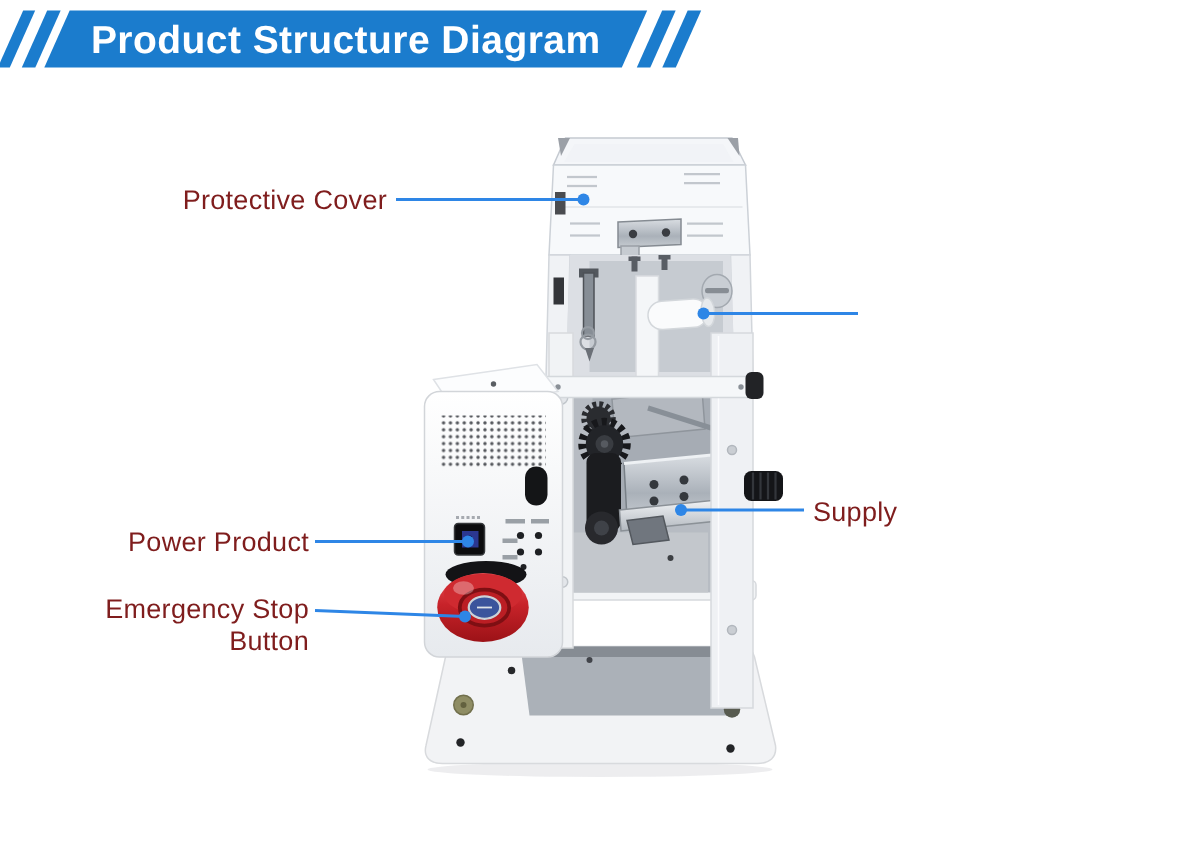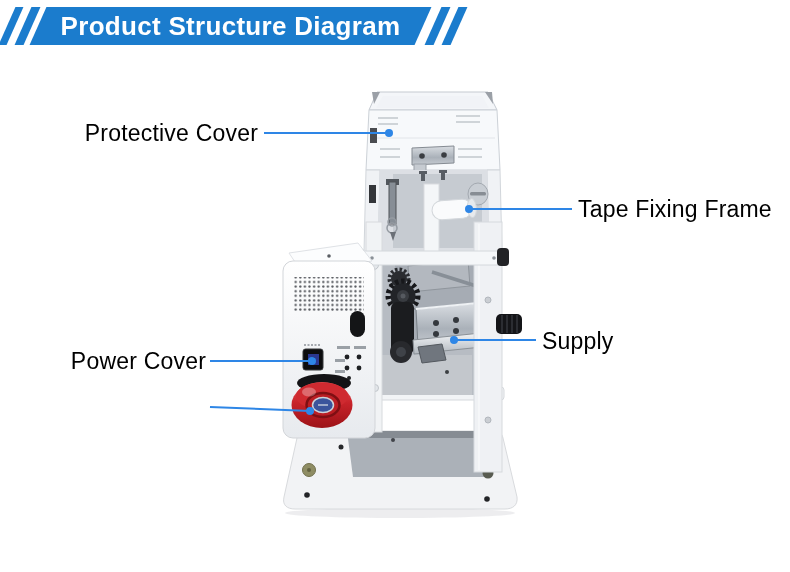--- a/index.html
+++ b/index.html
@@ -9,21 +9,21 @@
   .banner-piece{position:absolute;top:7px;height:38px;background:#1b7ccd;transform:skewX(-24deg);}
   .slash-l1{left:7px;width:8px;}
   .slash-l2{left:23px;width:9px;}
   .banner-main{left:38px;width:385px;}
   .slash-r1{left:433px;width:9px;}
   .slash-r2{left:450px;width:9px;}
   .banner-title{display:block;transform:skewX(24deg);color:#fff;font-weight:bold;
                 font-size:26px;line-height:38px;text-align:center;letter-spacing:.3px;
                 white-space:nowrap;}
   
-  .lbl{position:absolute;color:#000000;font-size:23px;line-height:21px;letter-spacing:.2px;}
+  .lbl{position:absolute;color:#7f1d1d;font-size:18px;line-height:21px;letter-spacing:.2px;}
   .lbl-protective{left:58px;top:123px;width:200px;text-align:right;}
   .lbl-tapeframe{left:578px;top:199px;}
   .lbl-power{left:46px;top:351px;width:160px;text-align:right;}
   .lbl-estop{left:46px;top:396px;width:160px;text-align:right;}
   .lbl-blade{left:542px;top:331px;}
   .art{position:absolute;left:0;top:0;}
 </style>
 </head>
 <body>
 
@@ -249,17 +249,17 @@
     <g fill="#2e86e6" stroke="none">
       <circle cx="389" cy="133" r="4"></circle>
         <circle cx="469" cy="209" r="4"></circle>
       <circle cx="312" cy="361" r="4"></circle>
         <circle cx="310" cy="411" r="4"></circle>
       <circle cx="454" cy="340" r="4"></circle>
     </g>
   </svg>
 
   <div class="lbl lbl-protective">Protective Cover</div>
-  <div class="lbl lbl-tapeframe">Tape Fixing Frame</div>
-  <div class="lbl lbl-power">Power Cover</div>
+  <div class="lbl lbl-power">Power Product</div>
+  <div class="lbl lbl-estop">Emergency Stop Button</div>
   <div class="lbl lbl-blade">Supply</div>
 
 </div>
 
 </body></html>

